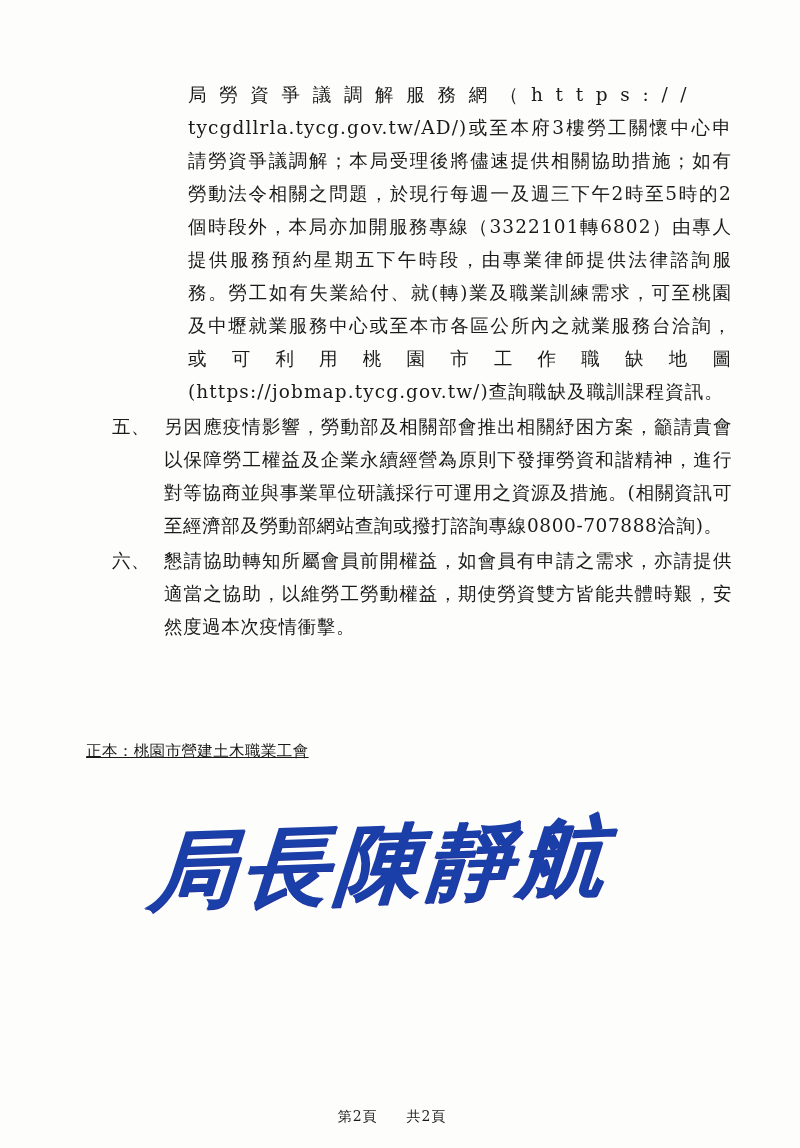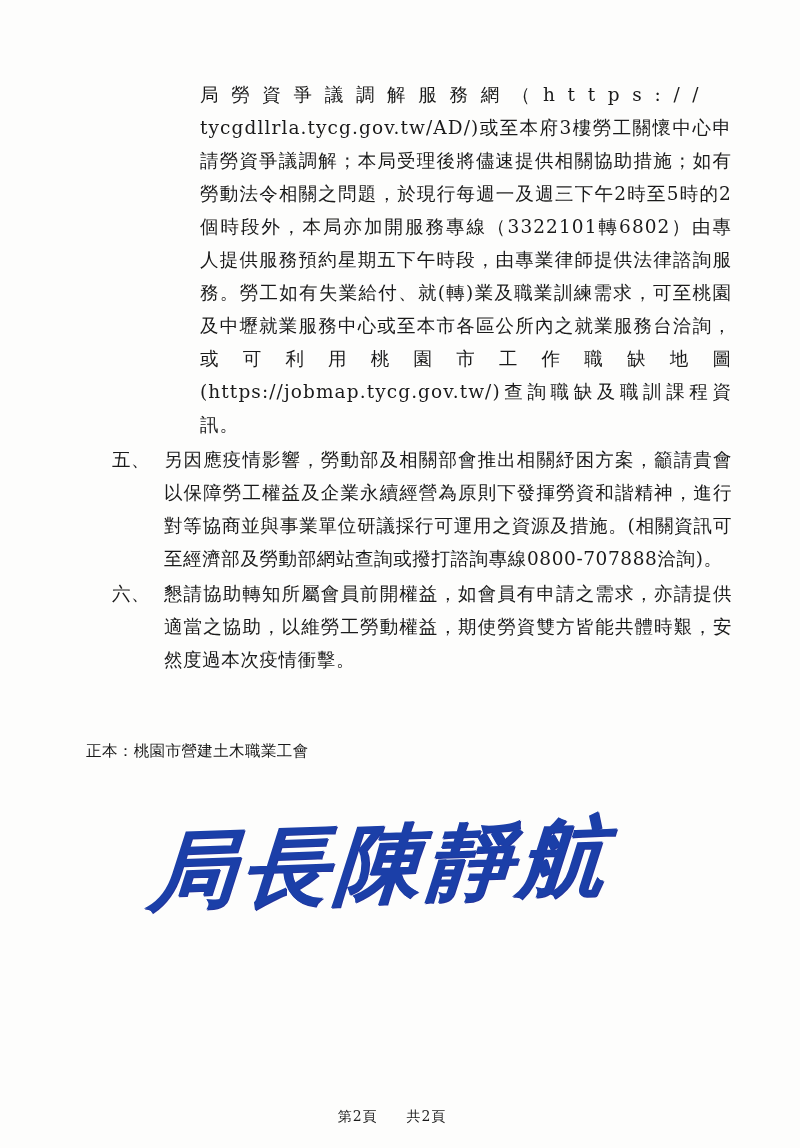--- a/index.html
+++ b/index.html
@@ -49,37 +49,38 @@
     flex: 1 1 auto;
     font-size: 18.5px;
     line-height: 33px;
     text-align: justify;
     text-justify: inter-character;
     letter-spacing: 0.6px;
   }
 
   
   .para.continuation .para-text {
-    margin-left: 36px;
+    margin-left: 24px;
     letter-spacing: 1.1px;
   }
 
   .para.continuation .para-text .line1 {
     display: block;
     letter-spacing: 3.4px;
   }
 
   
   .recipients {
     position: absolute;
     left: 86px;
     top: 740px;
     font-size: 15.5px;
     line-height: 23px;
     letter-spacing: 0.4px;
+    text-decoration: underline;
   }
   .recipients div {
     white-space: nowrap;
   }
 
   
   .signature {
     position: absolute;
     left: 150px;
     top: 800px;

